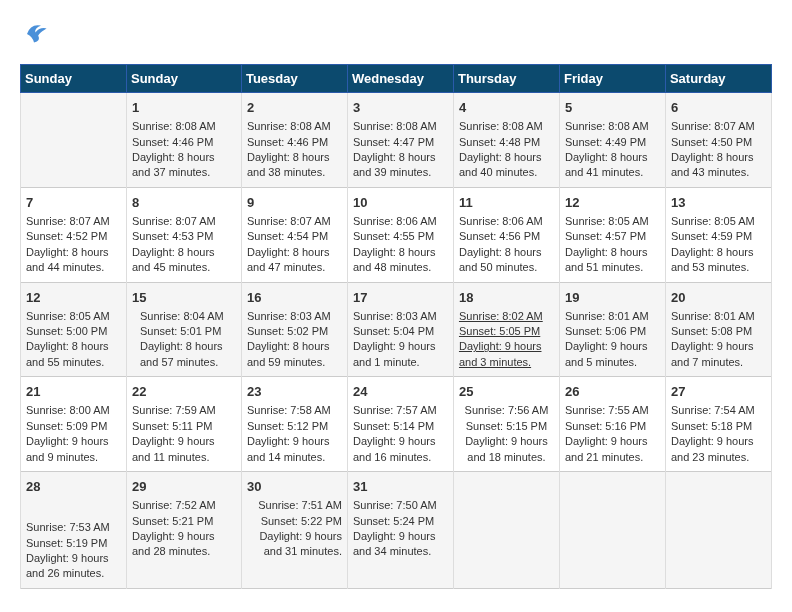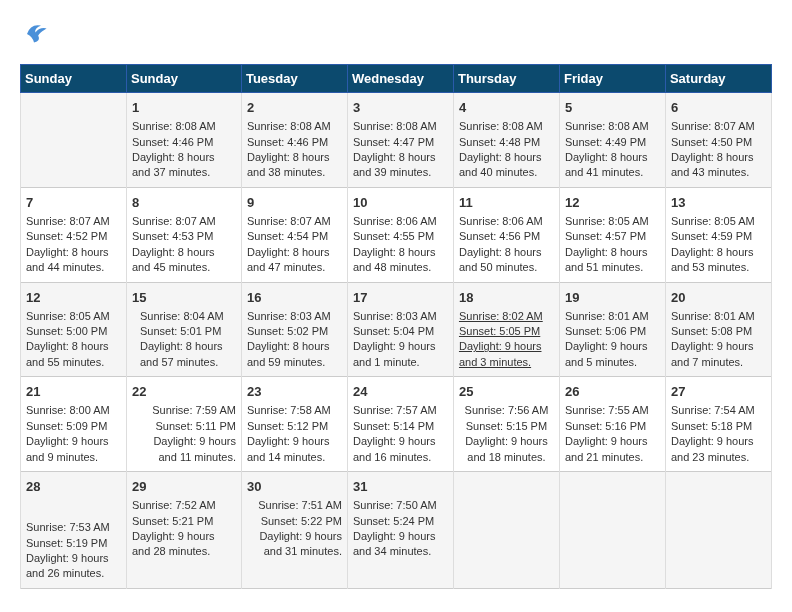--- a/index.html
+++ b/index.html
@@ -269,21 +269,21 @@
       <tr>
         <td>
           <div class="day-number">21</div>
           <div class="day-info" style="white-space: pre-line;">Sunrise: 8:00 AM
 Sunset: 5:09 PM
 Daylight: 9 hours
 and 9 minutes.</div>
         </td>
         <td>
           <div class="day-number">22</div>
-          <div class="day-info" style="white-space: pre-line; text-align: right;">Sunrise: 7:59 AM
+          <div class="day-info" style="white-space: pre-line;">Sunrise: 7:59 AM
 Sunset: 5:11 PM
 Daylight: 9 hours
 and 11 minutes.</div>
         </td>
         <td>
           <div class="day-number">23</div>
           <div class="day-info" style="white-space: pre-line;">Sunrise: 7:58 AM
 Sunset: 5:12 PM
 Daylight: 9 hours
 and 14 minutes.</div>

